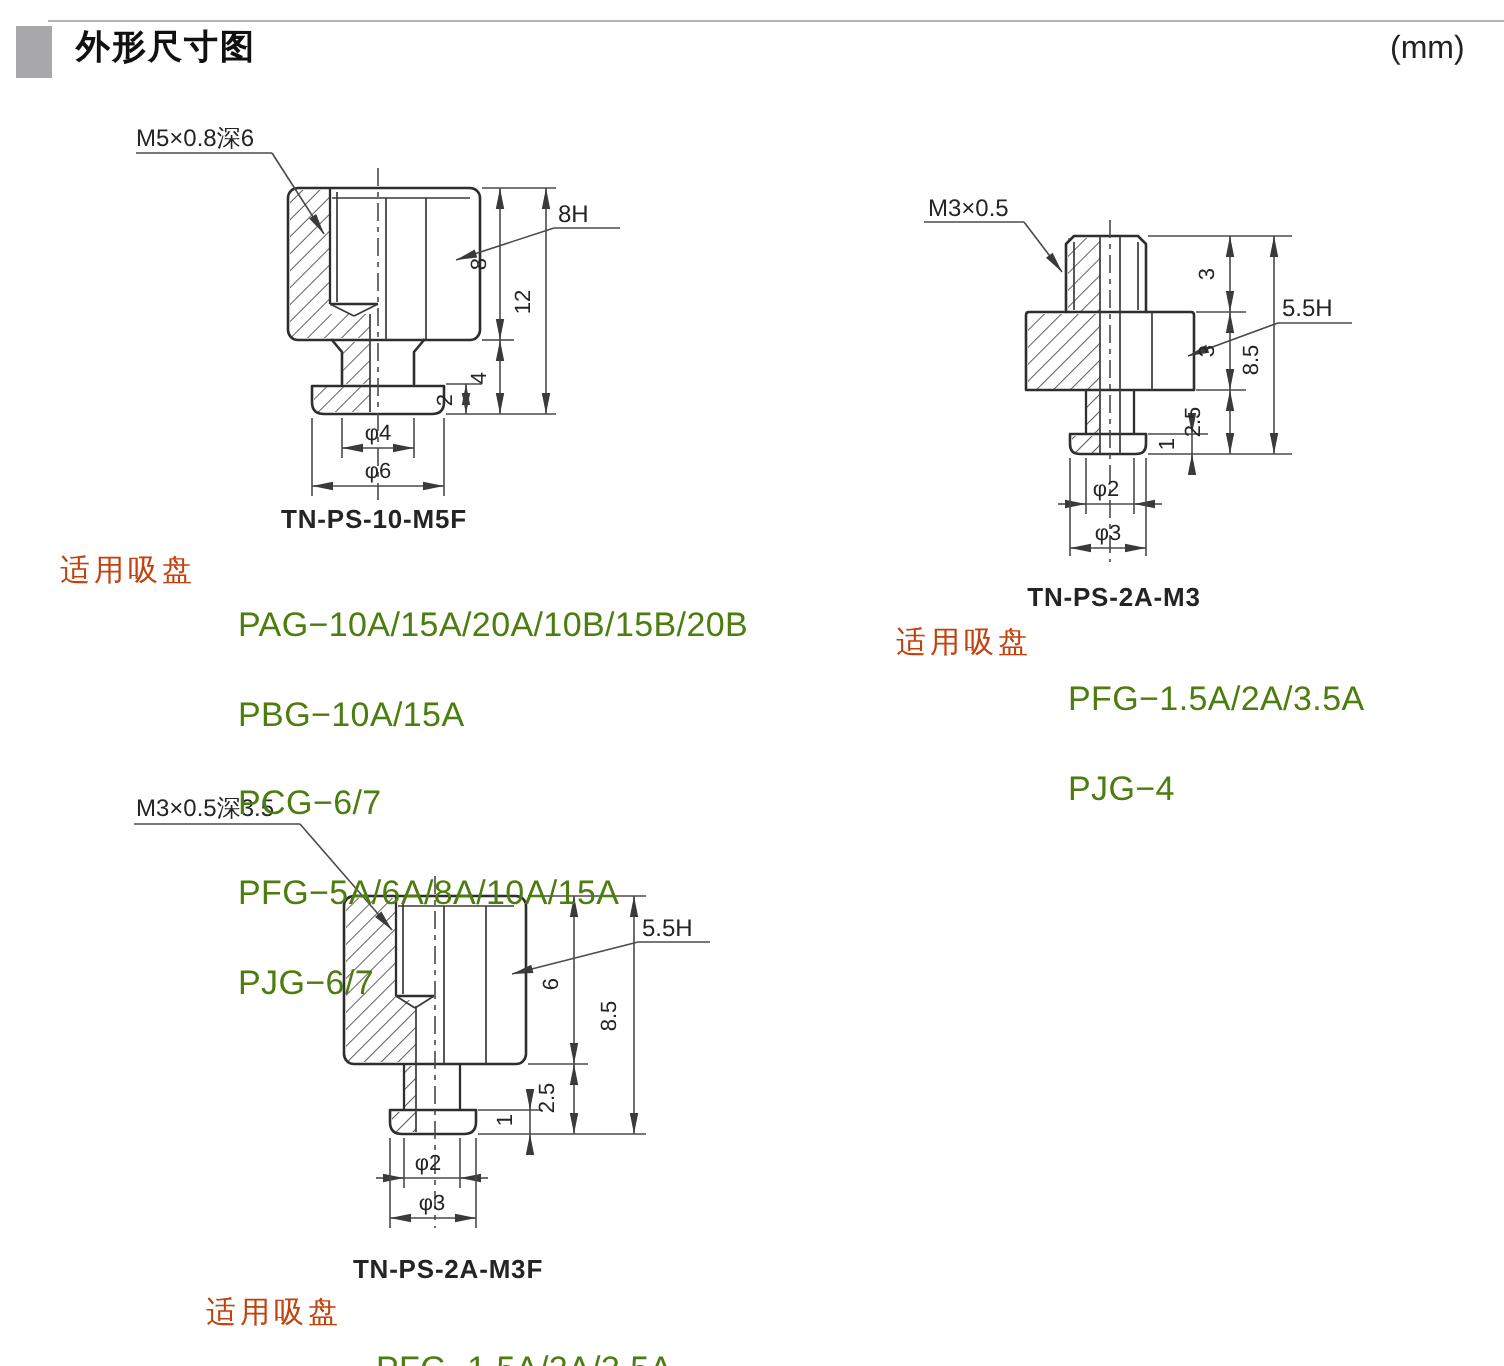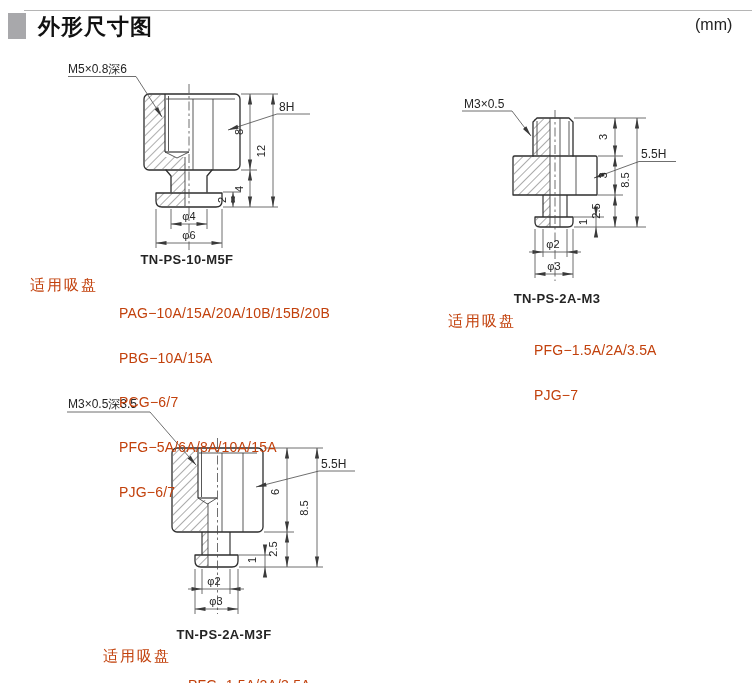--- a/index.html
+++ b/index.html
@@ -5,37 +5,37 @@
   html,body{margin:0;padding:0;}
   body{
     width:752px;height:683px;position:relative;background:#ffffff;
     font-family:"Liberation Sans","DejaVu Sans",sans-serif;
     color:#1c1c1c;overflow:hidden;
   }
   .abs{position:absolute;}
   
   .rule{left:24px;top:10px;width:728px;height:0;border-top:1px solid #b5b5b5;}
   .marker{left:8px;top:13px;width:18px;height:26px;background:#a8a8ab;}
-  .title{left:38px;top:12px;font-size:22px;font-weight:bold;letter-spacing:1px;color:#111;}
+  .title{left:38px;top:12px;font-size:17px;font-weight:bold;letter-spacing:1px;color:#111;}
   .unit{left:695px;top:16px;font-size:16px;color:#222;}
   
   svg{position:absolute;overflow:visible;}
   .ol{fill:none;stroke:#2e2e2e;stroke-width:1.3;stroke-linejoin:round;stroke-linecap:round;}
   .bw{fill:none;stroke:#2e2e2e;stroke-width:1.15;}
   .tl{fill:none;stroke:#3a3a3a;stroke-width:0.85;}
   .dl{fill:none;stroke:#4a4a4a;stroke-width:0.8;}
   .cl{fill:none;stroke:#4a4a4a;stroke-width:0.8;stroke-dasharray:9 3 2.5 3;}
   .ht{fill:url(#hatch);stroke:none;}
   text{fill:#242424;font-family:"Liberation Sans","DejaVu Sans",sans-serif;}
   .t-dim{font-size:11px;}
   .t-lbl{font-size:12px;}
   .t-cap{font-size:13px;font-weight:bold;letter-spacing:0.4px;}
   
   .pads-label{font-size:15px;letter-spacing:2px;color:#c2410c;}
-  .pads-list{font-size:14px;line-height:14.9px;letter-spacing:0.2px;color:#c2410c;white-space:pre;}
+  .pads-list{font-size:17px;line-height:14.9px;letter-spacing:0.2px;color:#4d7c0f;white-space:pre;}
 </style>
 </head>
 <body>
 
 <svg width="0" height="0" style="position:absolute" aria-hidden="true">
   <defs>
     <pattern id="hatch" width="6" height="6" patternUnits="userSpaceOnUse" patternTransform="rotate(-45)">
       <line x1="0" y1="0" x2="6" y2="0" stroke="#4a4a4a" stroke-width="0.9"></line>
     </pattern>
     <marker id="ar" viewBox="0 0 12 6" markerWidth="12" markerHeight="6" refX="11" refY="3" orient="auto-start-reverse" markerUnits="userSpaceOnUse">
@@ -235,20 +235,20 @@
   <div>PAG−10A/15A/20A/10B/15B/20B</div>
   <div>PBG−10A/15A</div>
   <div>PCG−6/7</div>
   <div>PFG−5A/6A/8A/10A/15A</div>
   <div>PJG−6/7</div>
 </div>
 
 <div class="abs pads-label" style="left:448px;top:312px">适用吸盘</div>
 <div class="abs pads-list" style="left:534px;top:313px">
   <div>PFG−1.5A/2A/3.5A</div>
-  <div>PJG−7</div>
+  <div>PJG−4</div>
 </div>
 
 <div class="abs pads-label" style="left:103px;top:647px">适用吸盘</div>
 <div class="abs pads-list" style="left:188px;top:648px">
   <div>PFG−1.5A/2A/3.5A</div>
   
 </div>
 
 </body></html>

